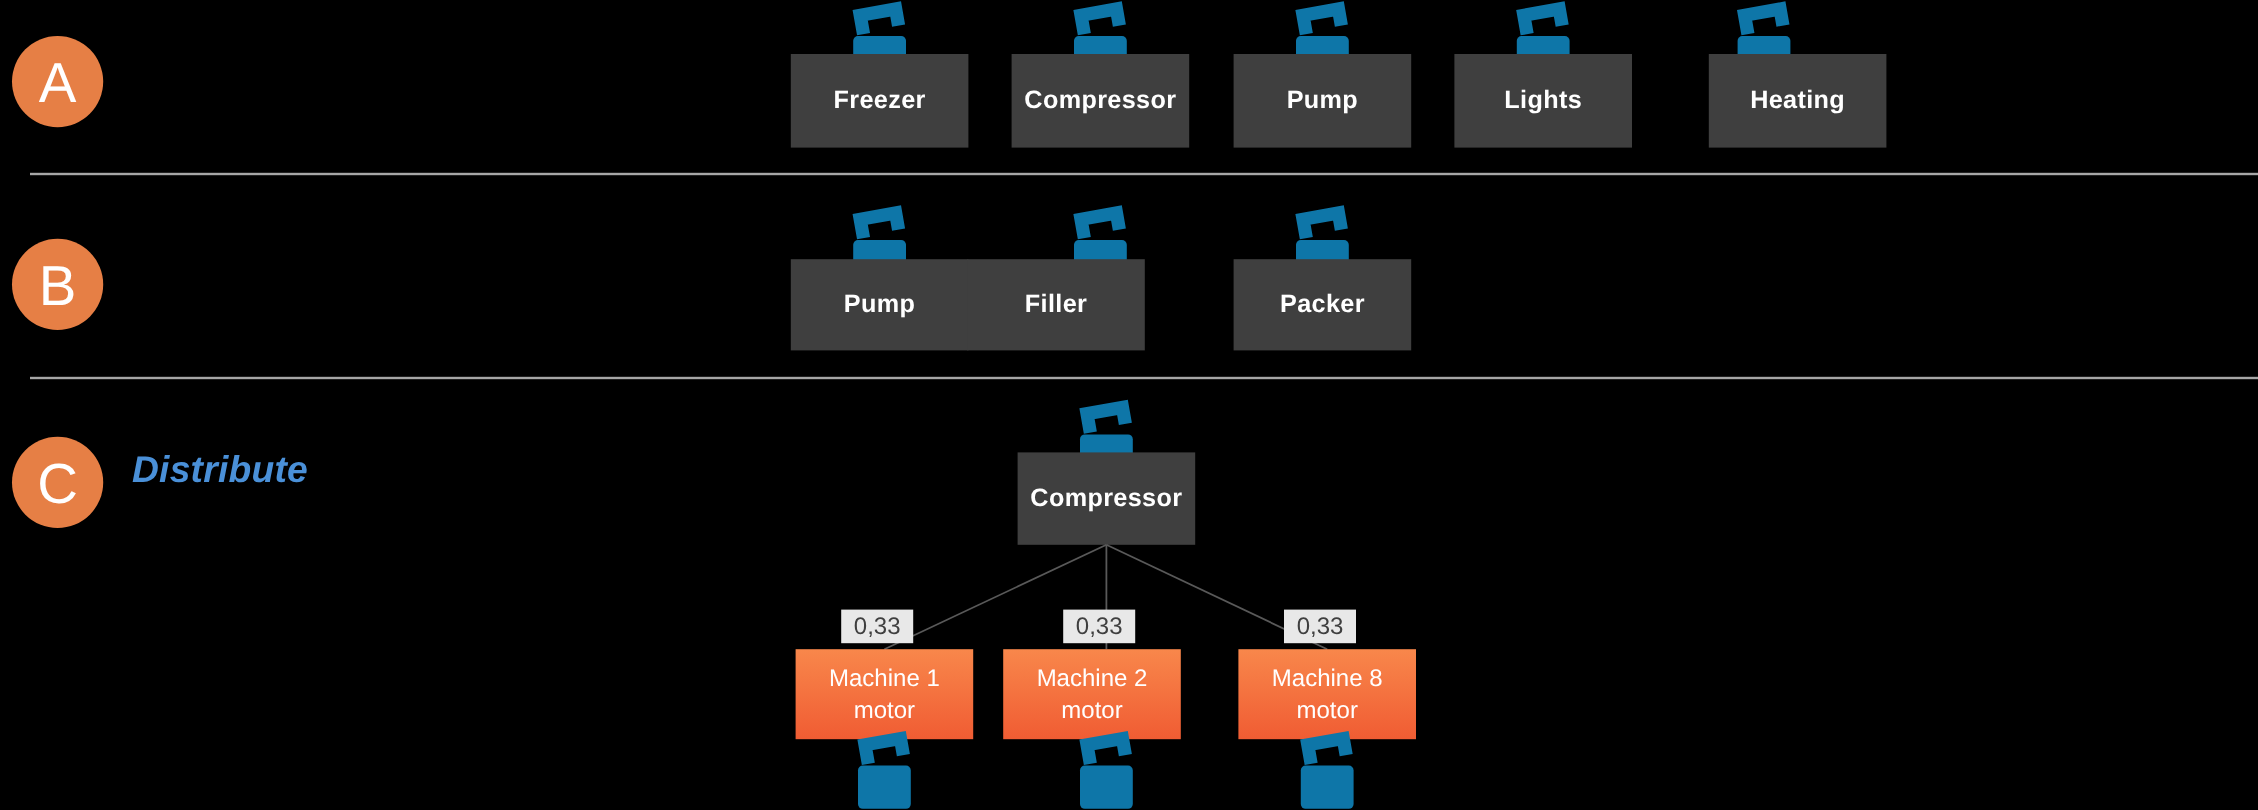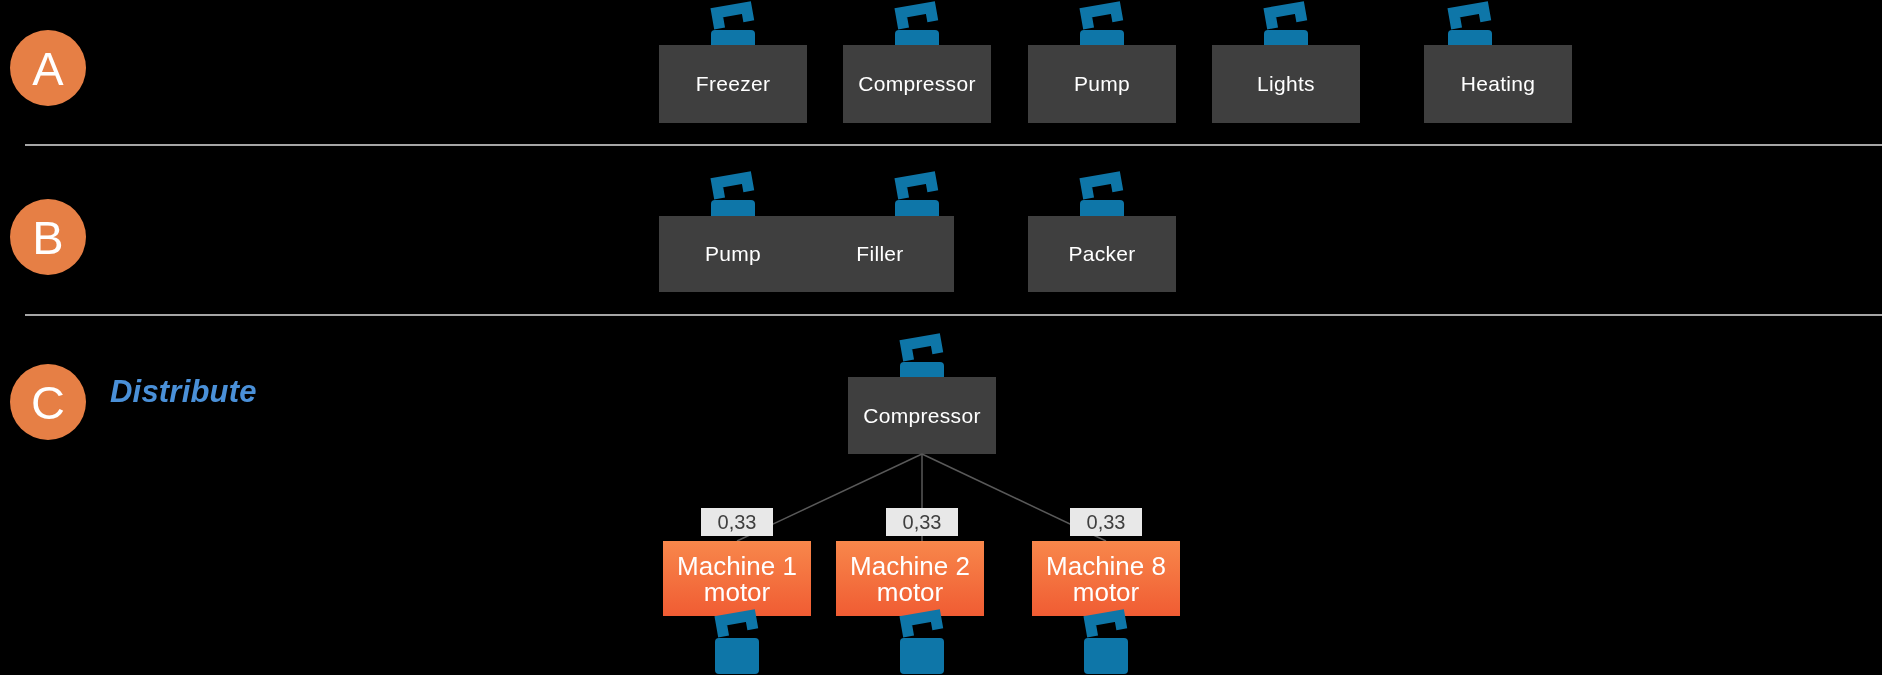--- a/index.html
+++ b/index.html
@@ -19,44 +19,44 @@
   .badge.c{top:364px;}
   .divider{
     position:absolute;left:25px;width:1857px;height:2px;
     background:var(--divider,#A6A6A6);
   }
   .divider.one{top:144px;}
   .divider.two{top:314px;}
   .node{
     position:absolute;width:148px;background:var(--node-gray,#3F3F3F);
     color:var(--node-text,#fff);display:flex;align-items:center;justify-content:center;
-    font-size:21px;letter-spacing:.3px;text-align:center;
+    font-size:21px;letter-spacing:.3px;text-align:center;font-weight:bold;
   }
   .rowA .node{top:45px;height:78px;}
   .rowB .node{top:216px;height:76px;}
   .root-node{top:377px;height:77px;}
   .bficon{position:absolute;width:60px;height:72px;pointer-events:none;}
   .rowA .bficon{top:-4px;}
   .rowB .bficon{top:166px;}
   .heading{
     position:absolute;left:110px;top:374px;
     color:var(--accent-blue,#4A90D8);font-size:31px;font-weight:700;letter-spacing:.2px;font-style:italic;
   }
   .edges{position:absolute;left:650px;top:450px;width:550px;height:95px;}
   .edges line{stroke:var(--connector,#595959);stroke-width:1.5;}
   .weight{
-    position:absolute;top:508px;width:72px;height:28px;
+    position:absolute;top:508px;width:60px;height:28px;
     background:var(--weight-bg,#E8E8E8);color:var(--weight-text,#3F3F3F);
     font-size:20px;display:flex;align-items:center;justify-content:center;
   }
   .machine{
     position:absolute;top:541px;width:148px;height:75px;
     background:linear-gradient(180deg,var(--machine-top,#F8874B),var(--machine-bottom,#F05C33));
     color:#fff;display:flex;flex-direction:column;align-items:center;justify-content:center;
-    font-size:26px;line-height:26px;text-align:center;
+    font-size:20px;line-height:26px;text-align:center;
   }
   .defs{position:absolute;width:0;height:0;overflow:hidden;}
 </style>
 </head>
 <body>
 
 <div class="canvas">
 
   <svg class="defs" aria-hidden="true">
     <symbol id="briefcase-icon" viewBox="0 0 60 72">

